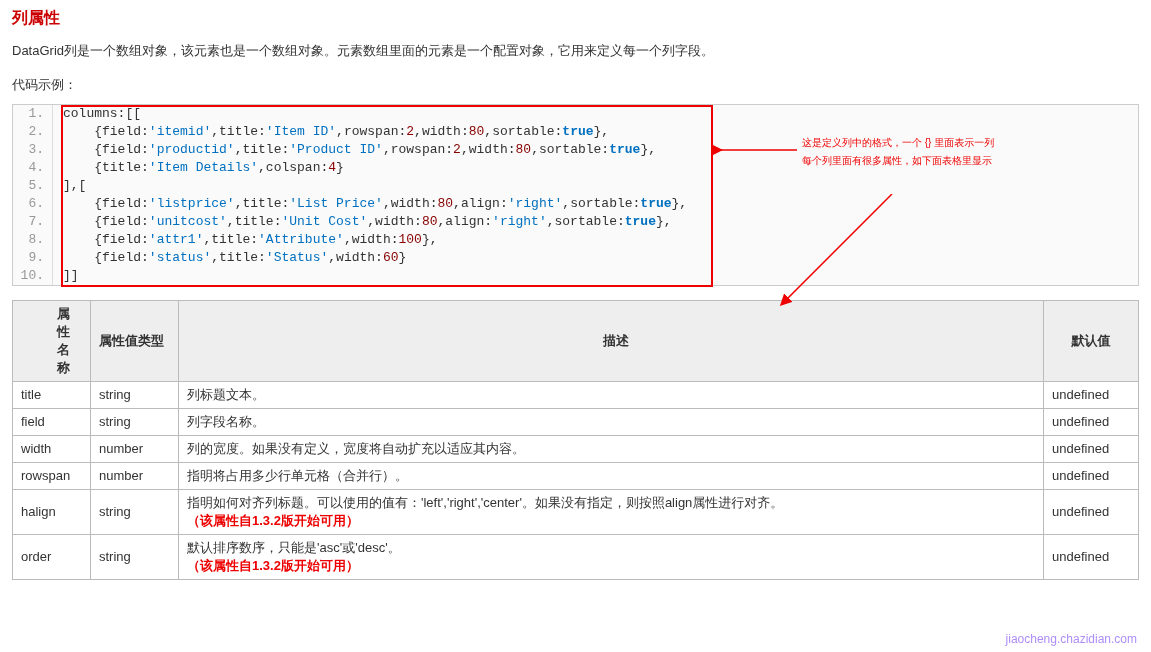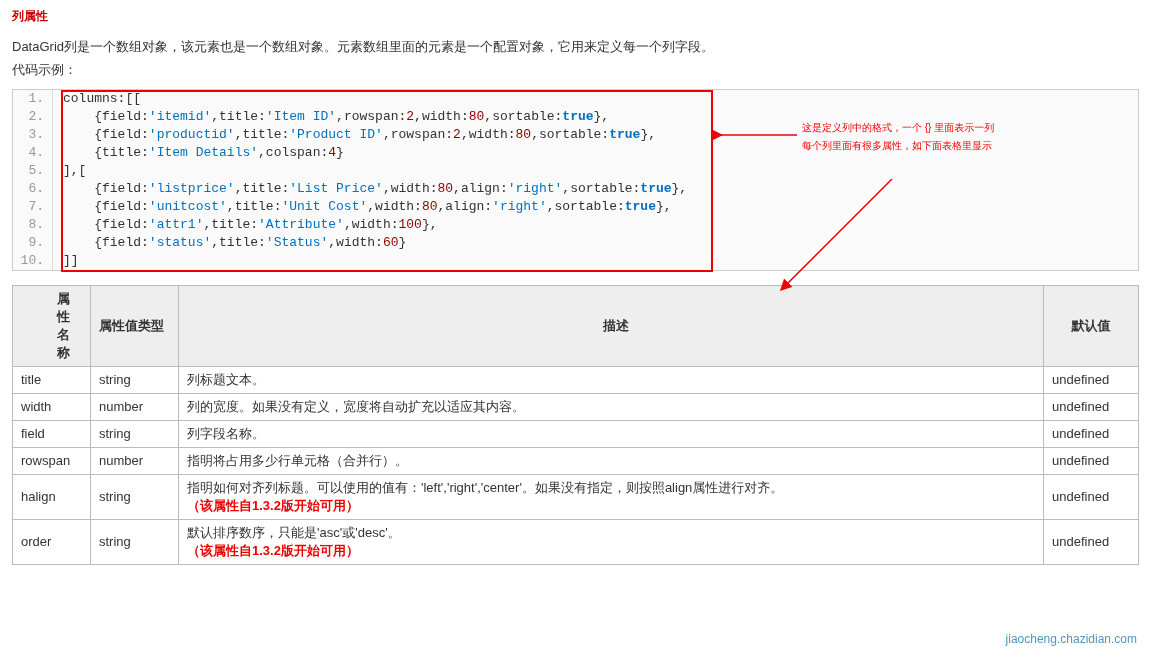--- a/index.html
+++ b/index.html
@@ -1,18 +1,18 @@
 <!DOCTYPE html>
 <html><head>
 <meta charset="utf-8">
 <style>
 * { box-sizing: border-box; margin: 0; padding: 0; }
 body { font-family: Arial, "Microsoft YaHei", sans-serif; font-size: 13px; color: #333; background: #fff; padding: 8px 12px; width: 1151px; }
-.section-title { color: #c00; font-weight: bold; font-size: 12px; margin-bottom: 12px; }
-.desc-para { margin-bottom: 3px; line-height: 1.6; }
+.section-title { color: #c00; font-weight: bold; font-size: 16px; margin-bottom: 12px; }
+.desc-para { margin-bottom: 14px; line-height: 1.6; }
 .label-line { margin-bottom: 10px; }
 
 .code-annot-wrap { position: relative; margin-bottom: 14px; }
 .code-block { border: 1px solid #ccc; background: #fafafa; width: 100%; }
 .code-inner { position: relative; }
 .code-lines { display: table; font-family: "Courier New", monospace; font-size: 13px; line-height: 18px; }
 .code-row { display: table-row; }
 .ln { display: table-cell; text-align: right; width: 40px; padding-right: 8px; color: #999; border-right: 1px solid #ddd; user-select: none; }
 .lc { display: table-cell; padding-left: 10px; white-space: pre; }
 .tok-str { color: #0070c0; }
@@ -23,21 +23,21 @@
 .arrow-svg { position: absolute; pointer-events: none; }
 
 table.props { border-collapse: collapse; width: 100%; margin-top: 6px; }
 table.props th, table.props td { border: 1px solid #bbb; padding: 4px 8px; text-align: left; vertical-align: middle; }
 table.props th { background: #eee; font-weight: bold; }
 table.props th.col-name { width: 78px; padding-left: 44px; }
 table.props th.col-type { width: 88px; }
 table.props th.col-desc { text-align: center; padding-left: 18px; }
 table.props th.col-def  { width: 95px; text-align: center; }
 .note-red { color: #e00; font-weight: bold; }
-.watermark { position: absolute; right: 14px; bottom: 6px; color: #0369a1; font-size: 12px; opacity: .7; pointer-events: none; }
+.watermark { position: absolute; right: 14px; bottom: 6px; color: #8b5cf6; font-size: 12px; opacity: .7; pointer-events: none; }
 </style>
 </head>
 <body>
 
 <div class="section-title">列属性</div>
 <p class="desc-para">DataGrid列是一个数组对象，该元素也是一个数组对象。元素数组里面的元素是一个配置对象，它用来定义每一个列字段。</p>
 <p class="label-line">代码示例：</p>
 
 <div class="code-annot-wrap">
   <div class="code-block">
@@ -122,29 +122,29 @@
     </tr>
   </thead>
   <tbody id="props-body">
       <tr>
         <td>title</td>
         <td>string</td>
         <td>列标题文本。</td>
         <td>undefined</td>
       </tr>
       <tr>
+        <td>field</td>
+        <td>string</td>
+        <td>列字段名称。</td>
+        <td>undefined</td>
+      </tr>
+      <tr>
         <td>width</td>
         <td>number</td>
         <td>列的宽度。如果没有定义，宽度将自动扩充以适应其内容。</td>
-        <td>undefined</td>
-      </tr>
-      <tr>
-        <td>field</td>
-        <td>string</td>
-        <td>列字段名称。</td>
         <td>undefined</td>
       </tr>
       <tr>
         <td>rowspan</td>
         <td>number</td>
         <td>指明将占用多少行单元格（合并行）。</td>
         <td>undefined</td>
       </tr>
       <tr>
         <td>halign</td>

